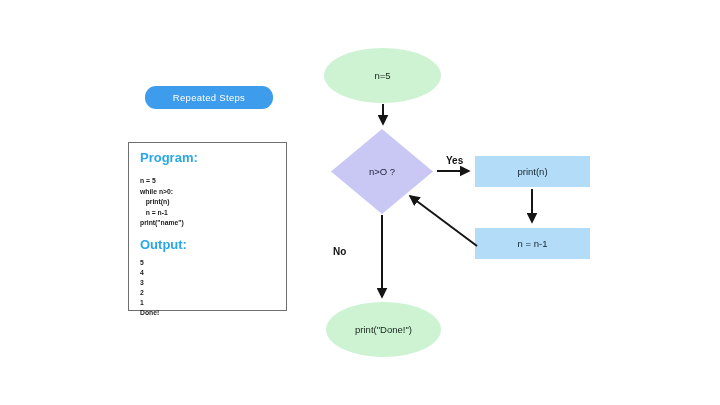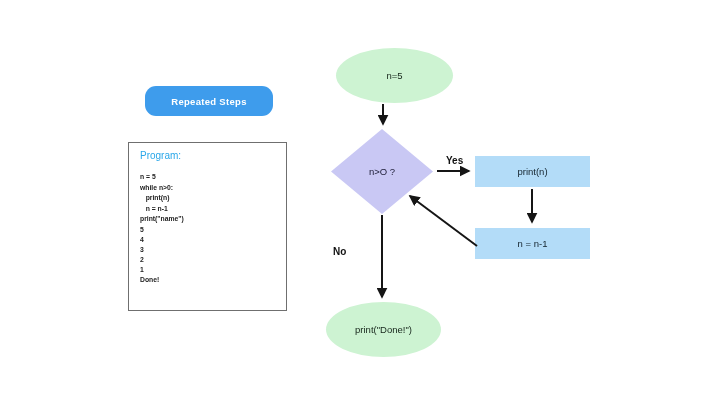--- a/index.html
+++ b/index.html
@@ -8,53 +8,53 @@
     width: 720px; height: 405px;
     background: #fff;
     font-family: "Liberation Sans", sans-serif;
     color: #1d1d1d;
     overflow: hidden;
   }
 
   
   .title-pill {
     position: absolute; left: 145px; top: 86px;
-    width: 128px; height: 30px;
+    width: 128px; height: 23px;
     background: var(--pill-bg, #3e9cec);
     border-radius: 11px;
     display: flex; align-items: center; justify-content: center;
-    color: #fff; font-size: 9.5px; font-weight: 700; letter-spacing: 0.3px;
+    color: #fff; font-size: 9.5px; font-weight: 400; letter-spacing: 0.3px;
   }
 
   
   .program-box {
     position: absolute; left: 128px; top: 142px;
     width: 159px; height: 169px;
     border: 1px solid #6f6f6f;
     background: #fff;
     box-sizing: border-box;
     padding: 7px 11px;
   }
   .panel-heading {
     color: var(--heading-blue, #2aa7e9);
-    font-size: 10px; font-weight: 400;
+    font-size: 13px; font-weight: 700;
   }
   .heading-program { margin-bottom: 11px; }
   .heading-output  { margin-top: 8px; margin-bottom: 6px; }
   .code-line, .output-line {
     font-size: 6.8px; line-height: 10.5px;
     white-space: pre; color: #222; font-weight: 600;
   }
   .output-line { line-height: 10px; }
 
   
   .node { position: absolute; display: flex; align-items: center; justify-content: center;
           font-size: 9.5px; color: #16251b; }
   .ellipse { background: var(--ellipse-green, #cdf3d2); border-radius: 50%; }
-  .start-node { left: 336px; top: 48px;  width: 117px; height: 55px; }
+  .start-node { left: 324px; top: 48px;  width: 117px; height: 55px; }
   .end-node   { left: 326px; top: 302px; width: 115px; height: 55px; }
   .decision-node {
     left: 331px; top: 129px; width: 102px; height: 85px;
     background: var(--diamond-purple, #c9c8f4);
     clip-path: polygon(50% 0%, 100% 50%, 50% 100%, 0% 50%);
     color: #20203a;
   }
   .process { background: var(--process-blue, #b3dcf8); width: 115px; height: 31px; color: #14242e; }
   .process-print { left: 475px; top: 156px; }
   .process-decrement { left: 475px; top: 228px; }
@@ -74,20 +74,21 @@
 
   <div class="title-pill">Repeated Steps</div>
 
   <div class="program-box">
     <div class="panel-heading heading-program">Program:</div>
     <div class="code-line">n = 5</div>
     <div class="code-line">while n&gt;0:</div>
     <div class="code-line">   print(n)</div>
     <div class="code-line">   n = n-1</div>
     <div class="code-line">print("name")</div>
+    <div class="panel-heading heading-output">Output:</div>
     <div class="output-line">5</div>
     <div class="output-line">4</div>
     <div class="output-line">3</div>
     <div class="output-line">2</div>
     <div class="output-line">1</div>
     <div class="output-line">Done!</div>
   </div>
 
   <div class="node ellipse start-node">n=5</div>
 

